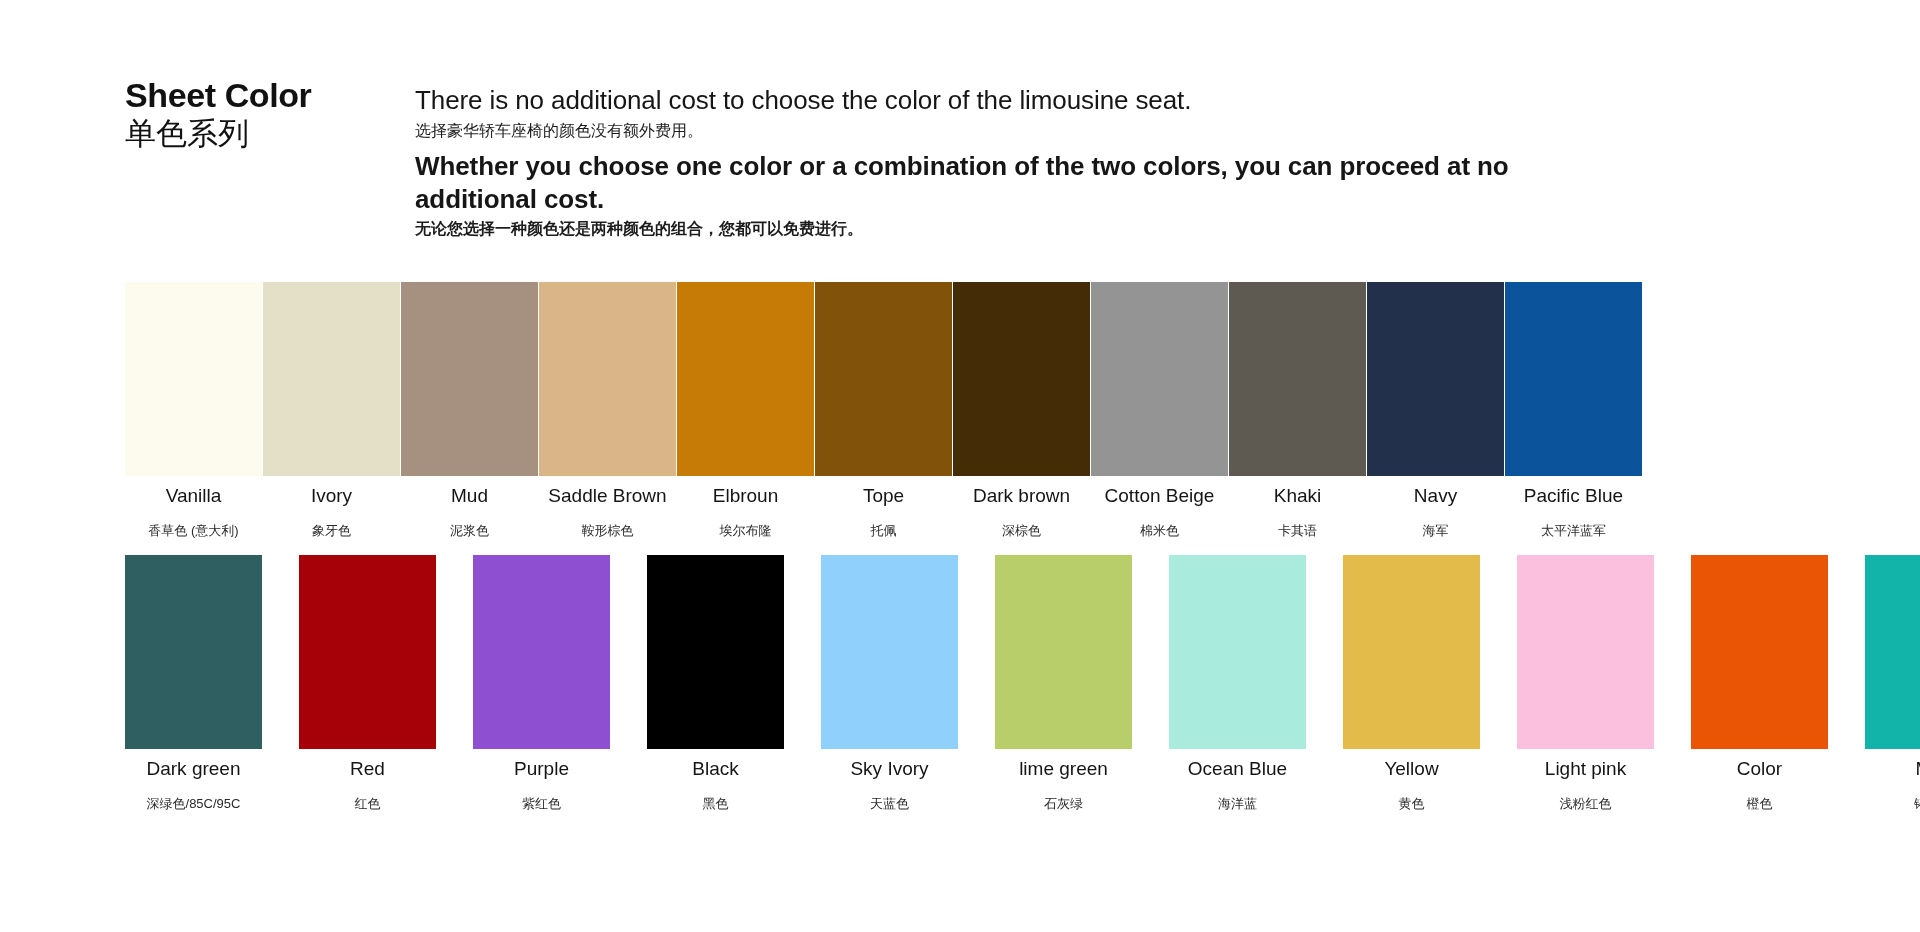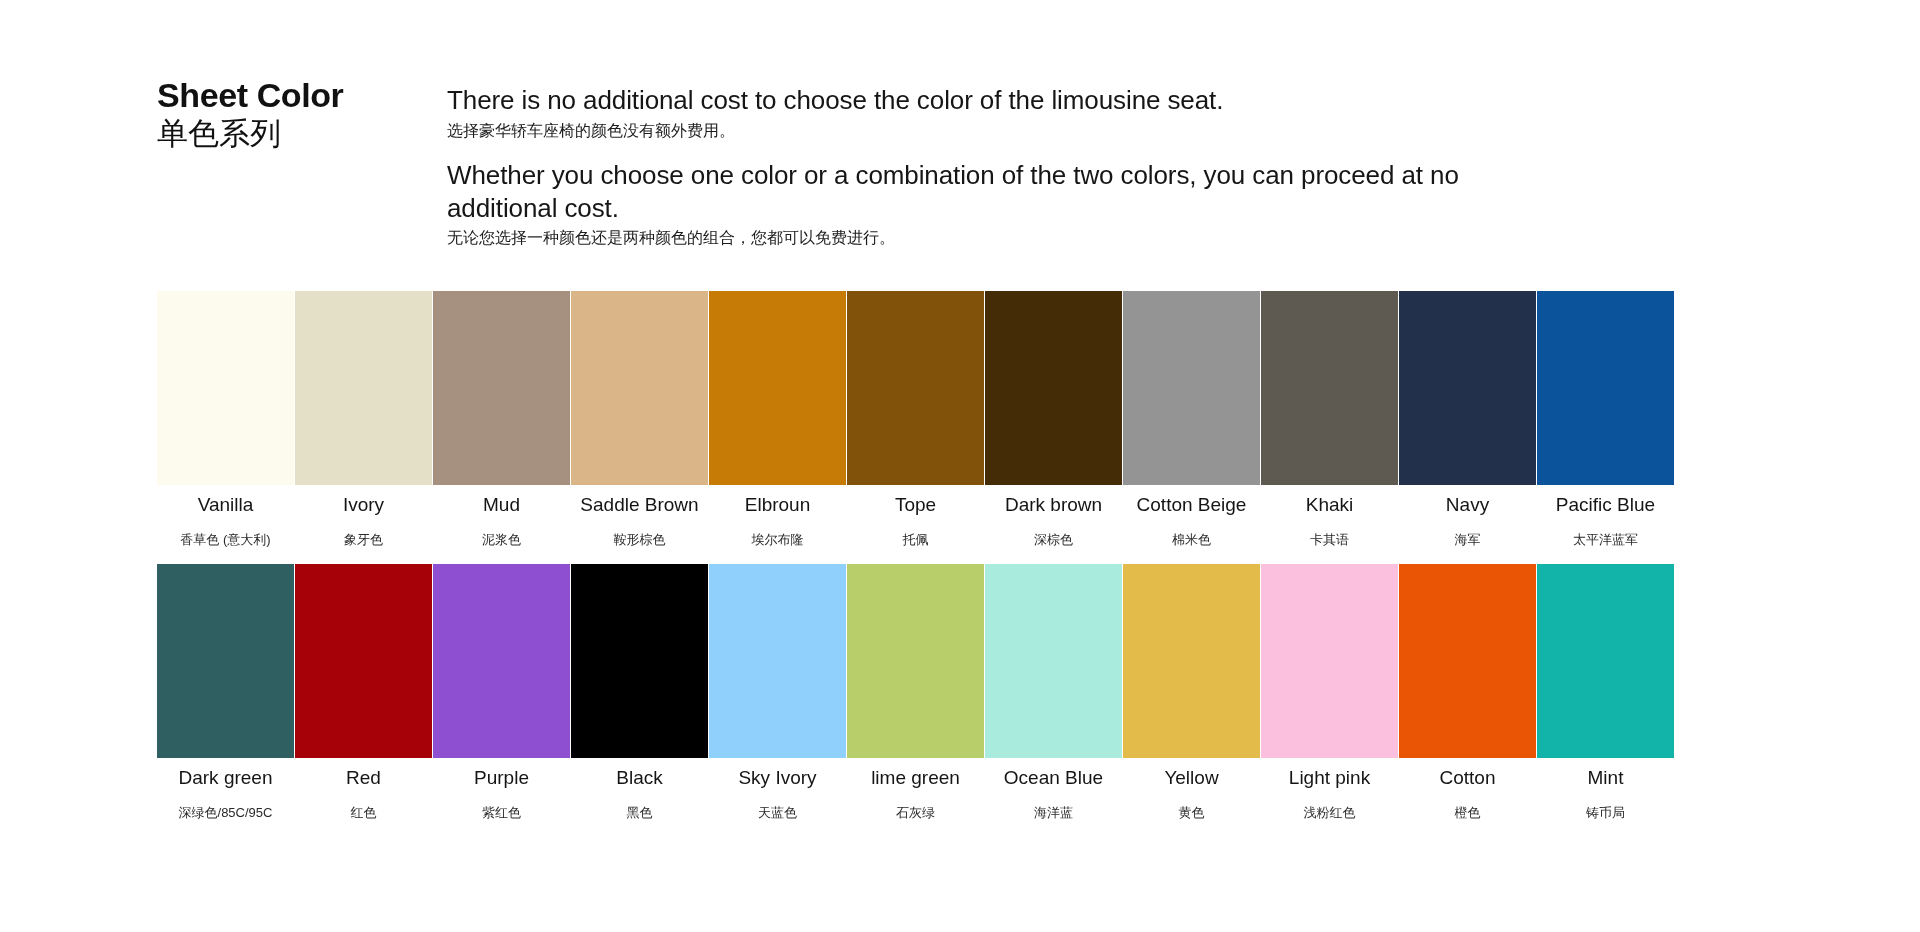--- a/index.html
+++ b/index.html
@@ -12,21 +12,20 @@
     height: 932px;
     font-family: "Liberation Sans", sans-serif;
     color: #1a1a1a;
     overflow: hidden;
   }
   .page {
     position: relative;
     width: 1564px;
     height: 932px;
     box-sizing: border-box;
-    padding-left: 32px;
   }
 
   
   .header {
     display: flex;
     align-items: flex-start;
     padding: 78px 0 0 125px;
   }
   .title-block {
     width: 290px;
@@ -57,34 +56,36 @@
     color: #161616;
     letter-spacing: -0.1px;
   }
   .intro-line-cn {
     font-size: 16px;
     line-height: 1.3;
     color: #1d1d1d;
     margin-top: 4px;
   }
   .intro-para + .intro-para {
-    margin-top: 18px;
+    margin-top: 9px;
+    font-weight: bold;
   }
 
   
   .grid {
     padding: 0 0 0 125px;
     margin-top: 42px;
   }
   .row {
     display: flex;
     align-items: flex-start;
   }
   .row + .row {
     margin-top: 17px;
+    gap: 36px;
   }
   .cell {
     width: 137px;
     margin-right: 1px;
     display: flex;
     flex-direction: column;
     align-items: center;
   }
   .chip {
     width: 137px;
@@ -231,21 +232,21 @@
         <div class="label-en">Yellow</div>
         <div class="label-cn">黄色</div>
       </div>
       <div class="cell">
         <div class="chip" style="background:#fbc0dd"></div>
         <div class="label-en">Light pink</div>
         <div class="label-cn">浅粉红色</div>
       </div>
       <div class="cell">
         <div class="chip" style="background:#ea5505"></div>
-        <div class="label-en">Cotton</div>
+        <div class="label-en">Color</div>
         <div class="label-cn">橙色</div>
       </div>
       <div class="cell">
         <div class="chip" style="background:#12b3a8"></div>
         <div class="label-en">Mint</div>
         <div class="label-cn">铸币局</div>
       </div>
     </div>
 
   </div>

